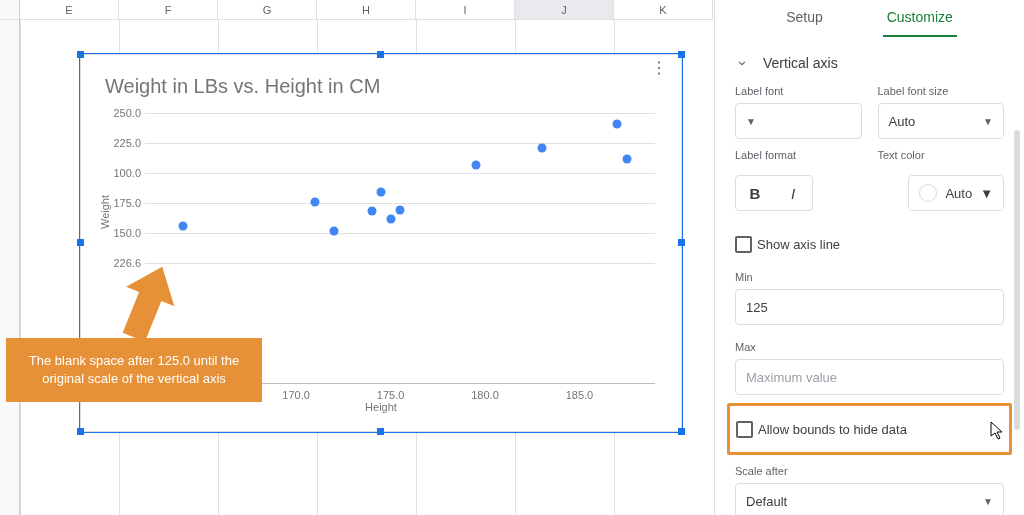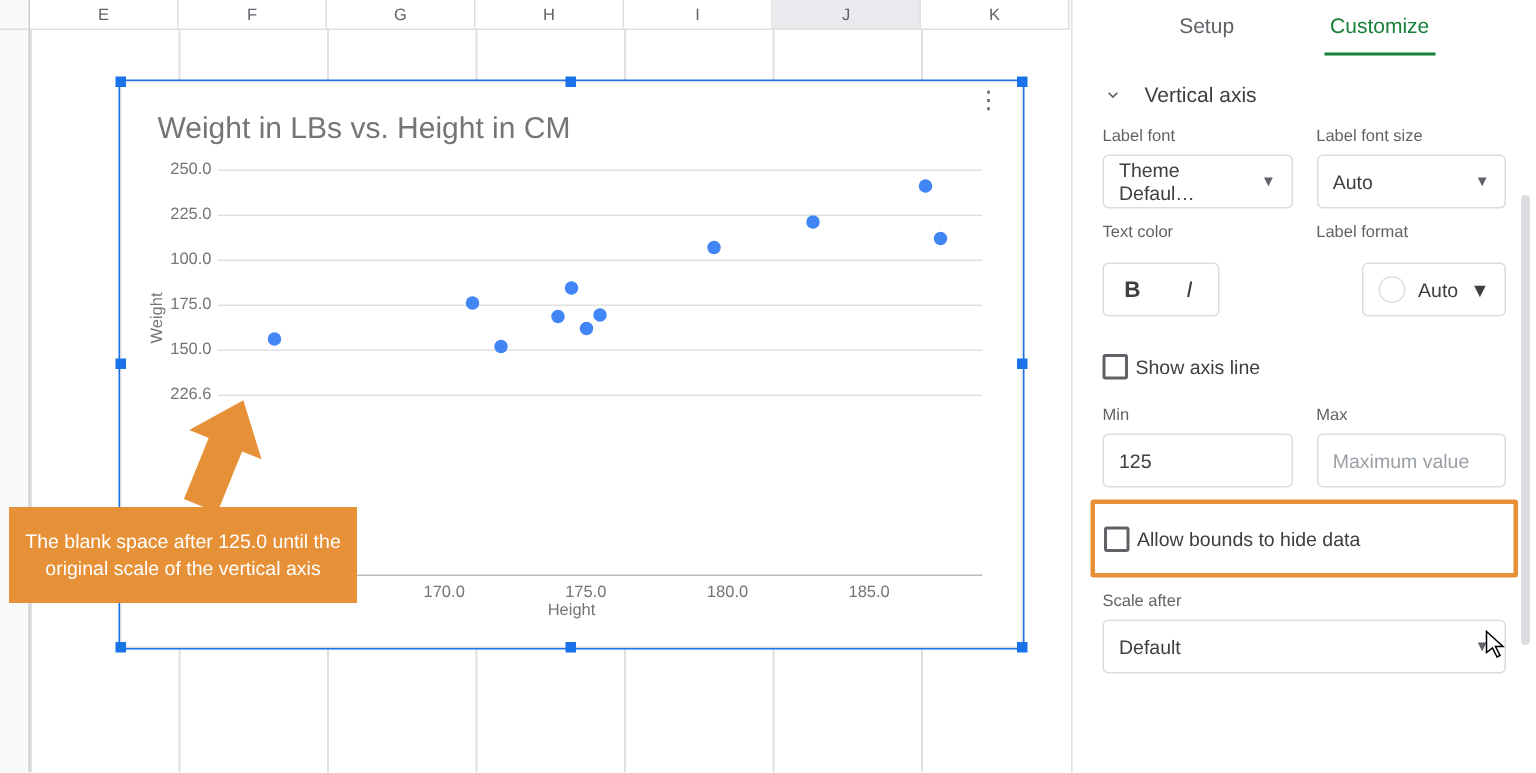--- a/index.html
+++ b/index.html
@@ -97,21 +97,21 @@
   .ytick { position:absolute; right: calc(100% - 60px); font-size:11px; color:#757575; }
   .gridline-h { position:absolute; left:64px; width:510px; height:1px; background:#e0e0e0; }
   .xtick { position:absolute; top:334px; font-size:11px; color:#757575; transform:translateX(-50%); }
   .point {
     position:absolute; width:9px; height:9px; border-radius:50%;
     background:#4285f4; transform:translate(-50%,-50%);
   }
 
   .callout {
     position:absolute; left:6px; top:338px;
-    width:232px; padding:14px 10px;
+    width:256px; padding:14px 10px;
     background:#e69138; color:#fff;
     font-size:13px; line-height:1.4; text-align:center;
   }
   .callout-arrow {
     position:absolute; left:122px; top:264px;
     width:0;height:0;
   }
   .callout-arrow svg { overflow:visible; }
 
   
@@ -247,39 +247,38 @@
     <svg class="chev" viewBox="0 0 24 24">
         <path d="M7 10l5 5 5-5" fill="none" stroke="#5f6368" stroke-width="2"></path>
       </svg>
     <span>Vertical axis</span>
   </div>
 
   <div class="form-row">
     <div class="form-col">
       <span class="lbl">Label font</span>
       <div class="dropdown">
-        <span>Theme Defaul…</span>
         <span class="caret">▼</span>
       </div>
     </div>
     <div class="form-col">
       <span class="lbl">Label font size</span>
       <div class="dropdown">
         <span>Auto</span>
         <span class="caret">▼</span>
       </div>
     </div>
   </div>
 
   <div class="form-row" style="margin-top:10px;">
     <div class="form-col">
+      <span class="lbl">Label format</span>
+    </div>
+    <div class="form-col">
       <span class="lbl">Text color</span>
-    </div>
-    <div class="form-col">
-      <span class="lbl">Label format</span>
     </div>
   </div>
   <div class="fmt-row">
     <div class="fmt-btns">
       <span>
           <b>B</b>
         </span>
       <span>
           <i>I</i>
         </span>
@@ -289,21 +288,21 @@
       <span>Auto</span>
       <span class="caret">▼</span>
     </div>
   </div>
 
   <div class="chk-row">
     <span class="checkbox"></span>
     <span>Show axis line</span>
   </div>
 
-  <div class="form-row" style="margin-top:8px;">
+  <div class="form-row" style="margin-top:8px;flex-direction:column;">
     <div class="form-col">
       <span class="lbl">Min</span>
       <div class="textfield">
         <span>125</span>
       </div>
     </div>
     <div class="form-col">
       <span class="lbl">Max</span>
       <div class="textfield" style="color:#9aa0a6;">
         <span>Maximum value</span>

